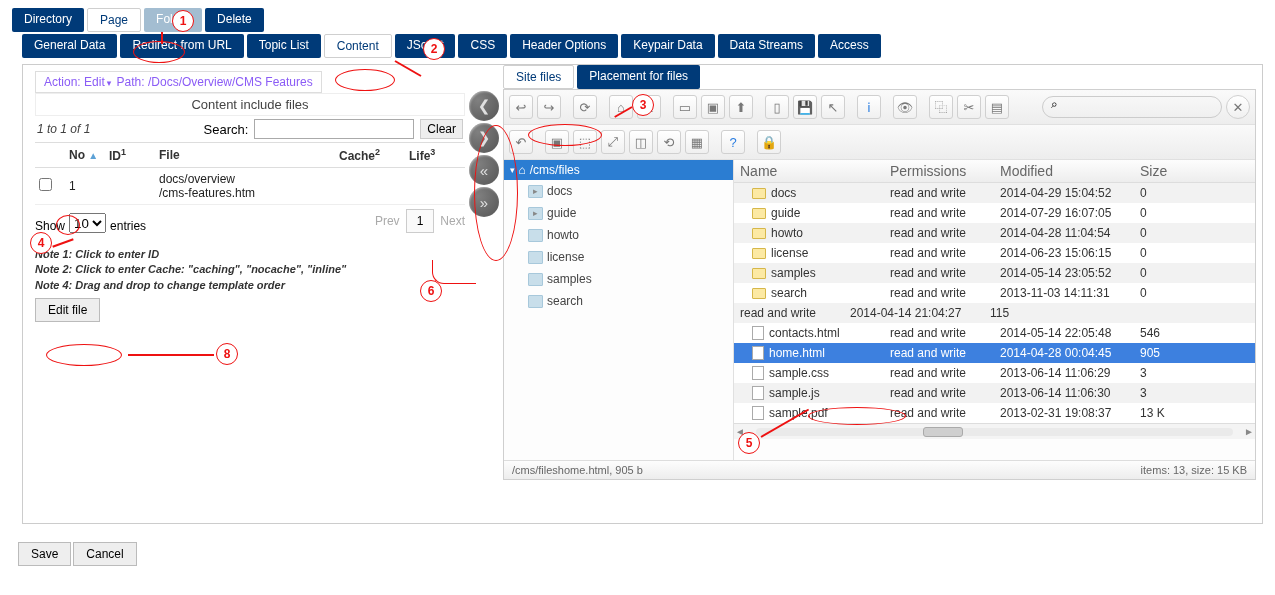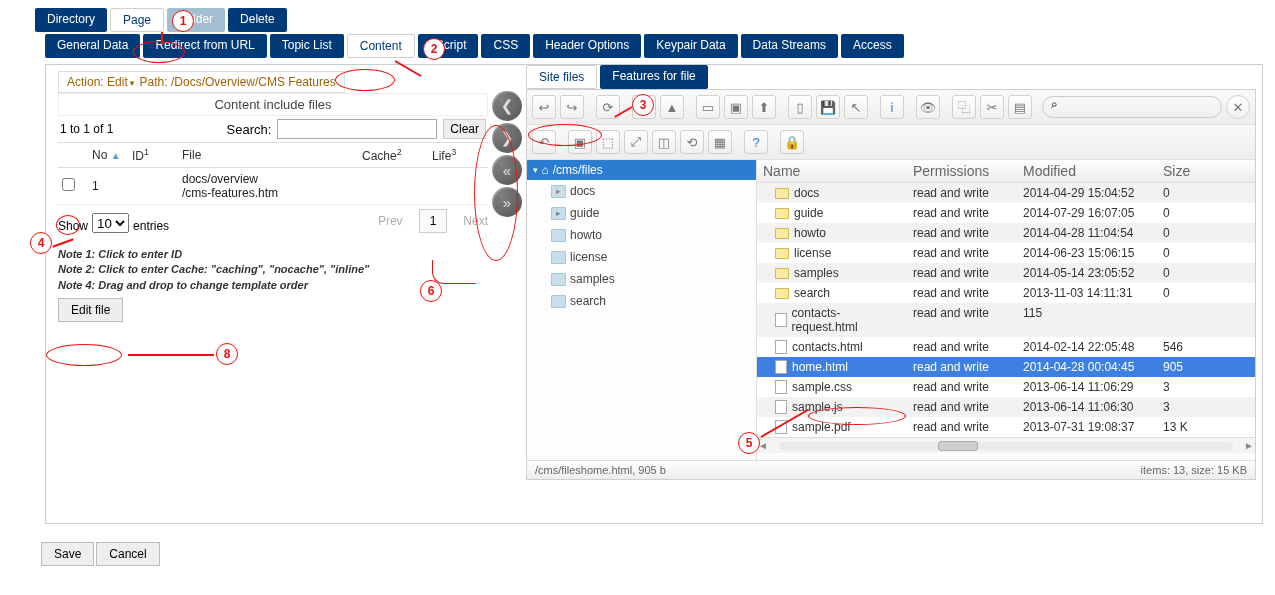--- a/index.html
+++ b/index.html
@@ -14,43 +14,43 @@
   .tab-row2 { display: flex; gap: 3px; margin: 0 0 6px 22px; }
   
   
   .main-area { margin: 0 12px 12px 22px; border: 1px solid #ccc; padding: 6px 6px 20px 12px; background: #fff; display: flex; gap: 4px; min-height: 460px; }
   .left-pane { width: 430px; }
   .nav-arrows { display: flex; flex-direction: column; gap: 2px; padding-top: 20px; align-items: center; }
   .nav-arrows .arrow-btn { width: 30px; height: 30px; border-radius: 50%; background: radial-gradient(circle at 30% 30%, #808080, #555); color: #e0e0e0; display: flex; align-items: center; justify-content: center; font-size: 15px; cursor: pointer; box-shadow: inset 1px 1px 2px rgba(255,255,255,0.4); }
   .right-pane { flex: 1; }
   
   
-  .action-path { border: 1px solid #ddd; padding: 3px 8px; font-size: 12px; color: #a16207; display: inline-block; margin-bottom: 0; }
+  .action-path { border: 1px solid #ddd; padding: 3px 8px; font-size: 12px; color: #8b5cf6; display: inline-block; margin-bottom: 0; }
   .action-path .drop::after { content: "▾"; font-size: 9px; margin: 0 2px; }
   
   
   .include-heading { border: 1px solid #eee; padding: 3px 0; text-align: center; color: #444; font-size: 13px; }
   
   
   .search-row { display: flex; align-items: center; gap: 6px; border-bottom: 1px solid #ddd; padding: 3px 2px; }
-  .search-row .count { font-size: 12px; color: #000000; }
+  .search-row .count { font-size: 12px; color: #404040; font-style: italic; }
   .search-row .srch-label { margin-left: auto; font-size: 13px; }
   .search-row input { width: 160px; height: 20px; border: 1px solid #aaa; }
   .search-row .clear-btn { padding: 2px 6px; background: #eee; border: 1px solid #ccc; cursor: pointer; }
   
   
   .tbl { width: 100%; border-collapse: collapse; font-size: 12px; }
-  .tbl th { font-weight: normal; padding: 4px 4px; border-bottom: 1px solid #ddd; color: #333; text-align: left; }
+  .tbl th { font-weight: bold; padding: 4px 4px; border-bottom: 1px solid #ddd; color: #333; text-align: left; }
   .tbl td { padding: 4px 4px; border-bottom: 1px solid #eee; color: #222; }
   .tbl th .sup { font-size: 9px; vertical-align: super; }
   .sort-arrow { color: #5ca1d6; font-size: 10px; }
   
   
   .show-entries { display: flex; align-items: flex-end; gap: 4px; padding: 4px 0; font-size: 12px; }
-  .pager { margin-left: auto; display: flex; gap: 16px; align-items: center; }
+  .pager { margin-left: auto; display: flex; gap: 6px; align-items: center; }
   .pager .pg { padding: 4px 10px; border: 1px solid #ccc; background: #fafafa; cursor: pointer; }
   .pager .pg-disabled { color: #aaa; border: none; background: none; }
   
   
   .notes { font-style: italic; font-weight: bold; font-size: 11px; color: #333; margin: 10px 0; line-height: 1.4; }
   
   
   .btn { padding: 4px 12px; background: #eee; border: 1px solid #bbb; cursor: pointer; font-size: 12px; }
   
   
@@ -100,21 +100,21 @@
   
   .bottom-actions { margin: 18px 0 0 18px; display: flex; gap: 2px; align-items: center; }
   
   
   .callout { position: absolute; width: 22px; height: 22px; border: 1.5px solid #e11; border-radius: 50%; color: #e11; font-size: 12px; font-weight: bold; display: flex; align-items: center; justify-content: center; background: #fff; z-index: 50; }
   .callout-oval { position: absolute; border: 1.5px solid #e11; border-radius: 50%; z-index: 49; background: transparent; }
   .callout-line { position: absolute; height: 1.5px; background: #e11; z-index: 48; }
   .callout-curve { position: absolute; border: 1.5px solid #e11; border-top: none; border-right: none; border-radius: 0 0 0 12px; z-index: 48; }
   
   
-  .page-wrap { position: relative; padding-left: 23px; }
+  .page-wrap { position: relative; }
 </style>
 </head>
 <body>
 
 <div class="page-wrap">
 
   <div class="tab-row">
     <span class="tab tab-dark">Directory</span>
     <span class="tab tab-light">Page</span>
     <span class="tab tab-folder">Folder</span>
@@ -196,21 +196,21 @@
     <div class="nav-arrows">
       <div class="arrow-btn">❮</div>
       <div class="arrow-btn">❯</div>
       <div class="arrow-btn">«</div>
       <div class="arrow-btn">»</div>
     </div>
 
     <div class="right-pane">
       <div class="right-tabs">
         <span class="tab tab-light">Site files</span>
-        <span class="tab tab-dark">Features for file</span>
+        <span class="tab tab-dark">Placement for files</span>
       </div>
       <div class="file-browser">
 
         <div class="fb-toolbar">
           <span class="tbtn">↩</span>
           <span class="tbtn">↪</span>
           <span class="spacer"></span>
           <span class="tbtn">⟳</span>
           <span class="spacer"></span>
           <span class="tbtn">⌂</span>
@@ -335,34 +335,31 @@
                 <div class="fb-row">
                   <div class="fb-col-name icon-cell">
                     <span class="file-ico folder"></span>
                     <span>search</span>
                   </div>
                   <div class="fb-col-perm">read and write</div>
                   <div class="fb-col-mod">2013-11-03 14:11:31</div>
                   <div class="fb-col-size">0</div>
                 </div>
                 <div class="fb-row">
-                  <div class="fb-col-name icon-cell">
-                    <span class="file-ico "></span>
-                    <span>contacts-request.html</span>
-                  </div>
-                  <div class="fb-col-perm">read and write</div>
+                  <div class="fb-col-perm">read and write</div>
+                  <div class="fb-col-mod">2014-04-14 21:04:27</div>
                   <div class="fb-col-size">115</div>
                 </div>
                 <div class="fb-row">
                   <div class="fb-col-name icon-cell">
                     <span class="file-ico "></span>
                     <span>contacts.html</span>
                   </div>
                   <div class="fb-col-perm">read and write</div>
-                  <div class="fb-col-mod">2014-02-14 22:05:48</div>
+                  <div class="fb-col-mod">2014-05-14 22:05:48</div>
                   <div class="fb-col-size">546</div>
                 </div>
                 <div class="fb-row selected">
                   <div class="fb-col-name icon-cell">
                     <span class="file-ico "></span>
                     <span>home.html</span>
                   </div>
                   <div class="fb-col-perm">read and write</div>
                   <div class="fb-col-mod">2014-04-28 00:04:45</div>
                   <div class="fb-col-size">905</div>
@@ -384,21 +381,21 @@
                   <div class="fb-col-perm">read and write</div>
                   <div class="fb-col-mod">2013-06-14 11:06:30</div>
                   <div class="fb-col-size">3</div>
                 </div>
                 <div class="fb-row">
                   <div class="fb-col-name icon-cell">
                     <span class="file-ico "></span>
                     <span>sample.pdf</span>
                   </div>
                   <div class="fb-col-perm">read and write</div>
-                  <div class="fb-col-mod">2013-07-31 19:08:37</div>
+                  <div class="fb-col-mod">2013-02-31 19:08:37</div>
                   <div class="fb-col-size">13 K</div>
                 </div>
               </div>
             <div class="hscroll">
               <span class="arrow">◄</span>
                 <div class="track">
                   <div class="thumb"></div>
                 </div>
                 <span class="arrow">►</span>
             </div>

